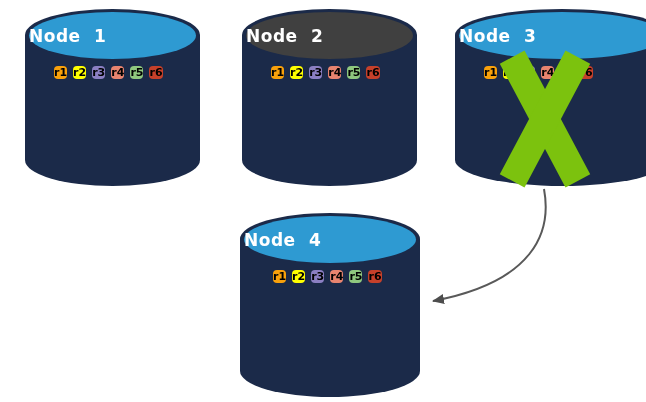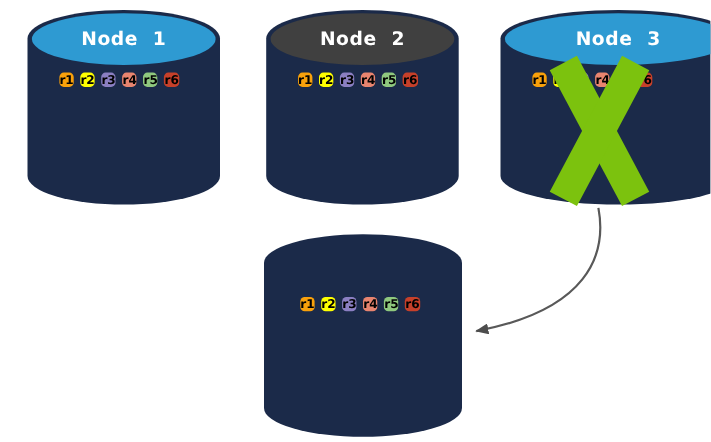--- a/index.html
+++ b/index.html
@@ -4,21 +4,21 @@
 <style>
   html,body { margin:0; padding:0; background:#ffffff; }
   .canvas {
     position:relative; width:646px; height:402px; background:#ffffff;
     font-family:"DejaVu Sans","Liberation Sans",sans-serif; overflow:hidden;
   }
   .cylinder { position:absolute; }
   .cyl-body { position:absolute; inset:0; border-radius:50% / 26px; }
   .cyl-top {
     position:absolute; left:4px; right:4px; top:3px; height:47px;
-    border-radius:50%; display:flex; align-items:center; justify-content:center;
+    border-radius:50%; display:flex; align-items:center; justify-content:flex-start;
   }
   .cyl-title {
     color:#ffffff; font-weight:bold; font-size:17px;
     word-spacing:7px; letter-spacing:.5px;
   }
   .bars {
     position:absolute; left:29px; right:29px; top:57px;
     display:flex; flex-direction:row; gap:6px;
   }
   .node4 .bars { left:33px; right:33px; }
@@ -81,20 +81,23 @@
       <div class="bar" style="background-color: rgb(198, 64, 42);">r6</div>
     </div>
     <div class="x-overlay">
       <div class="x-stroke x1" style="background-color: rgb(124, 194, 14);"></div>
       <div class="x-stroke x2" style="background-color: rgb(124, 194, 14);"></div>
     </div>
   </div>
 
   <div class="cylinder node4" style="left:240px;top:213px;width:180px;height:184px;">
     <div class="cyl-body" style="background-color: rgb(27, 42, 73);"></div>
+    <div class="cyl-top" style="background-color: rgb(46, 154, 210);">
+      <span class="cyl-title">Node 4</span>
+    </div>
     <div class="bars">
       <div class="bar" style="background-color: rgb(249, 161, 11);">r1</div>
       <div class="bar" style="background-color: rgb(255, 255, 0);">r2</div>
       <div class="bar" style="background-color: rgb(139, 127, 194);">r3</div>
       <div class="bar" style="background-color: rgb(232, 132, 111);">r4</div>
       <div class="bar" style="background-color: rgb(143, 200, 126);">r5</div>
       <div class="bar" style="background-color: rgb(198, 64, 42);">r6</div>
     </div>
   </div>
 

